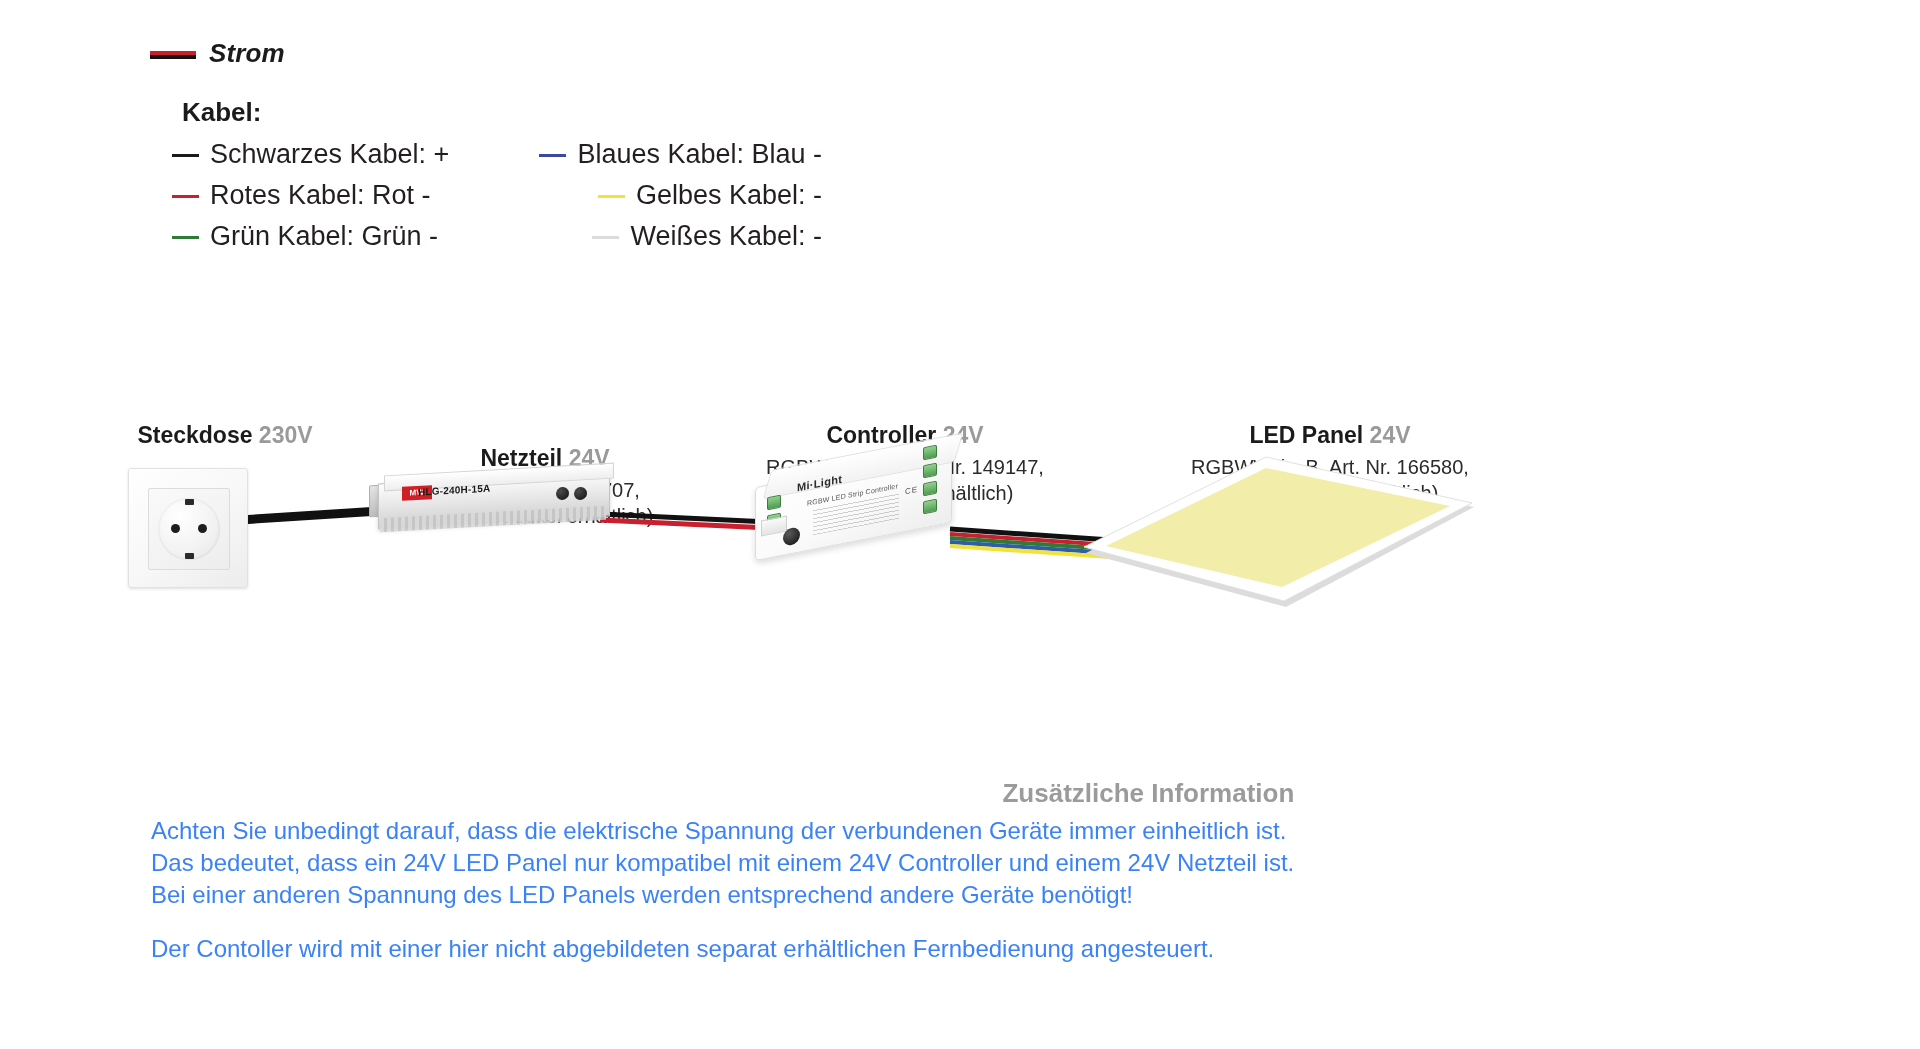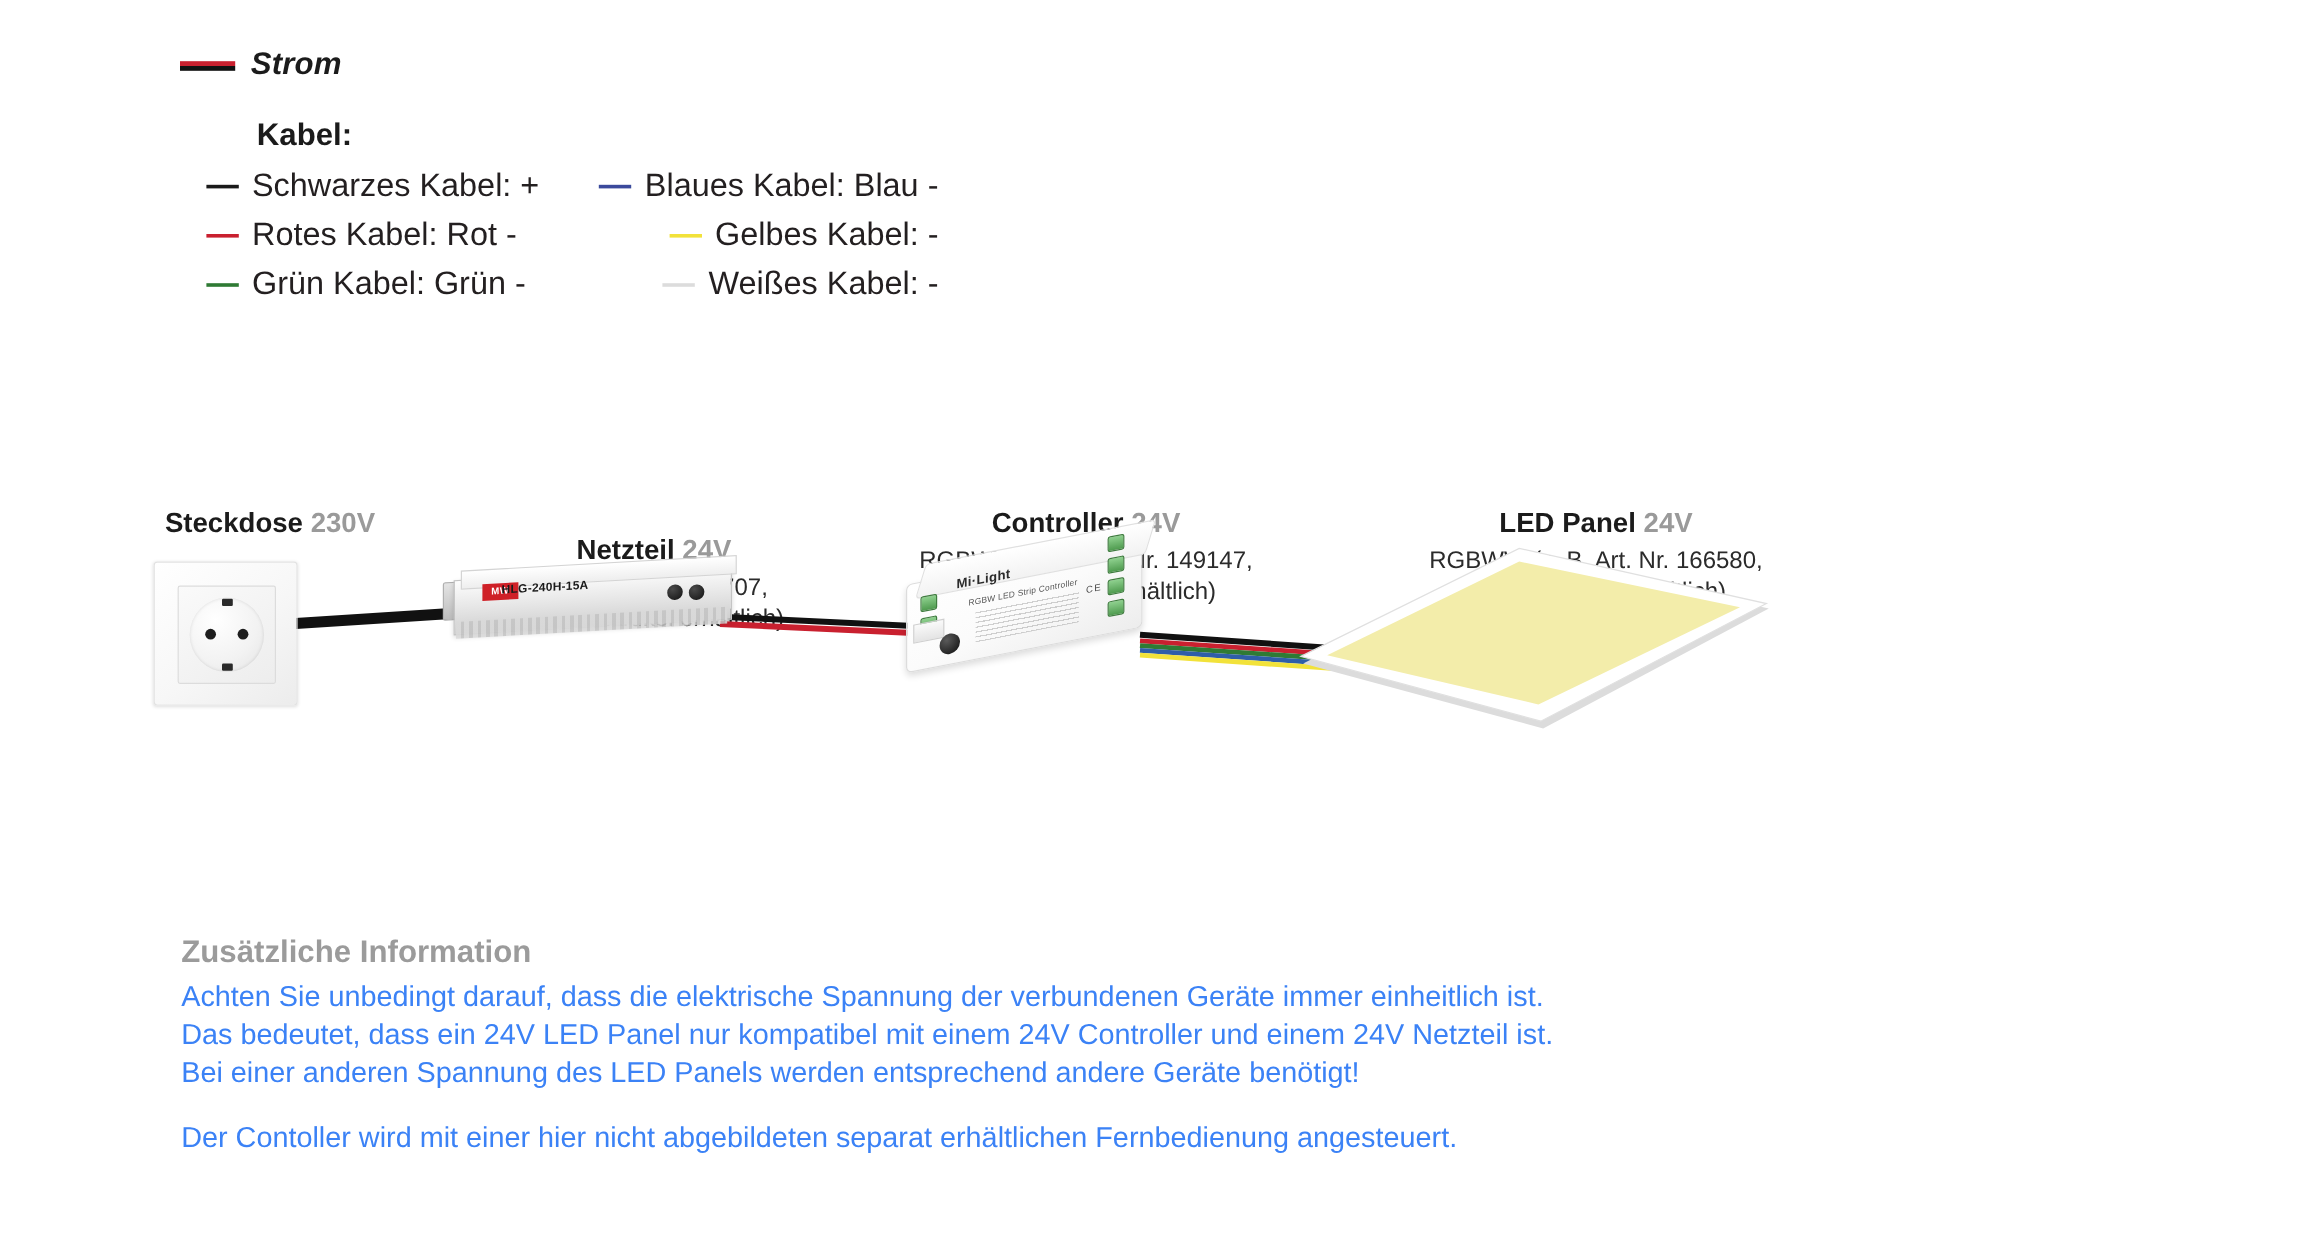--- a/index.html
+++ b/index.html
@@ -19,23 +19,23 @@
   .legend-row{display:flex;align-items:center;}
   .legend-title{
     font-size:26px;font-weight:bold;letter-spacing:.1px;color:#1b1b1b;font-style:italic;
   }
   .swatch-power{
     width:46px;height:0;margin-right:13px;position:relative;top:1px;
     border-top:4px solid #c9202f;border-bottom:4px solid #111111;
   }
   .kabel-head{
     font-size:26px;font-weight:bold;color:#1b1b1b;
-    margin:28px 0 6px 64px;
-  }
-  .legend-cols{display:flex;margin-left:22px;}
+    margin:28px 0 6px 32px;
+  }
+  .legend-cols{display:flex;margin-left:22px;gap:40px;}
   .legend-col{display:flex;flex-direction:column;}
   .legend-col.right{margin-left:50px;align-items:flex-end;}
   .leg-item{display:flex;align-items:center;height:41px;}
   .leg-dash{
     display:inline-block;width:27px;height:0;margin-right:11px;
     position:relative;top:1px;
   }
   .leg-text{font-size:27px;color:#231f20;font-weight:400;white-space:nowrap;}
 
   
@@ -170,21 +170,21 @@
     position:absolute;left:6px;top:68px;width:24px;height:14px;
     background:linear-gradient(#fafafa,#e4e4e4);border:1px solid #cfcfcf;
     transform:skewY(-11deg);
   }
 
   
   .panel{position:absolute;left:1076px;top:455px;width:400px;height:160px;}
 
   
   .info{position:absolute;left:151px;top:778px;}
-  .info-head{font-size:26px;font-weight:bold;color:#9b9b9b;margin-bottom:6px;}
+  .info-head{font-size:26px;font-weight:bold;color:#9b9b9b;margin-bottom:6px;text-align:right;}
   .info-line{font-size:24px;color:#3b82f6;line-height:1.33;white-space:nowrap;}
   .info-space{height:22px;}
 </style>
 </head>
 <body>
 
 <div class="stage">
 
   <div class="legend">
 

